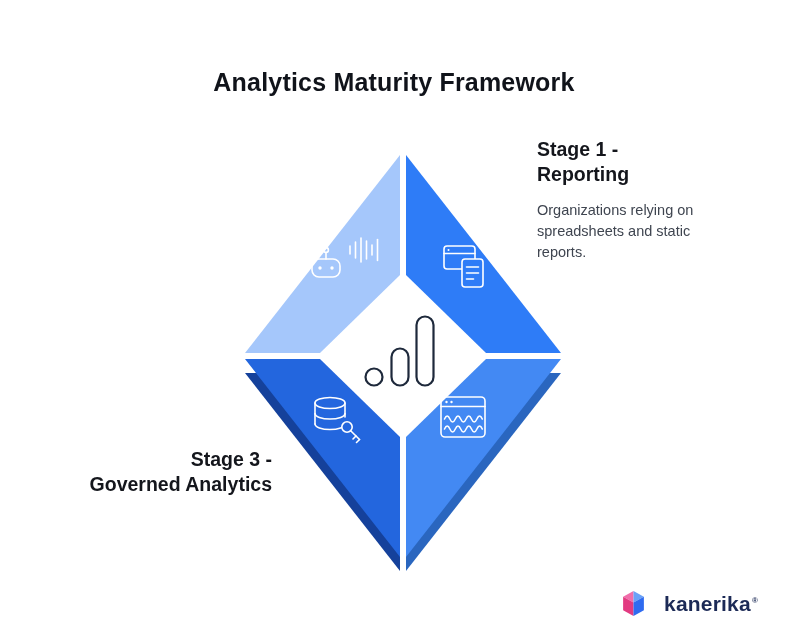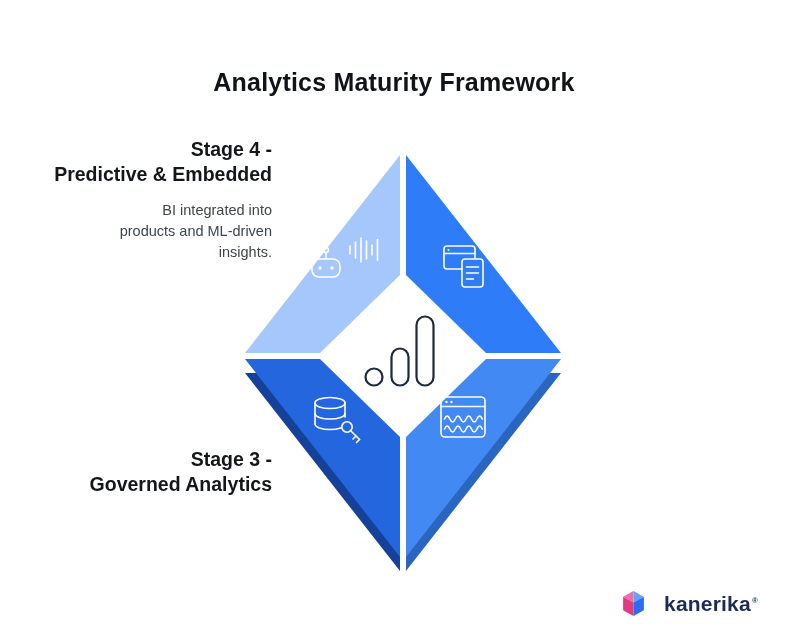--- a/index.html
+++ b/index.html
@@ -140,28 +140,28 @@
       <line x1="359.5" y1="439.5" x2="356.5" y2="442.5"></line>
     </g>
 
     <g stroke-width="2.2" fill="none" stroke-linecap="round" stroke-linejoin="round" stroke="#1e293b">
       <circle cx="374" cy="377" r="8.5"></circle>
       <rect x="391.5" y="348.5" width="17" height="37" rx="8.5"></rect>
       <rect x="416.5" y="316.5" width="17" height="69" rx="8.5"></rect>
     </g>
   </svg>
 
-  <div class="stage stage-tl">
-    <h2 class="stage-title">Stage 4 -
-Predictive &amp; Embedded</h2>
-    <p class="stage-desc">BI integrated into
-products and ML-driven
-insights.</p>
+
+  <div class="stage stage-tr">
+    <h2 class="stage-title">Stage 1 -
+Reporting</h2>
+    <p class="stage-desc">Organizations relying on
+spreadsheets and static
+reports.</p>
   </div>
-
 
   <div class="stage stage-bl">
     <h2 class="stage-title">Stage 3 -
 Governed Analytics</h2>
   </div>
 
 
   <div class="logo">
     <svg width="25" height="27" viewBox="0 0 24 26">
       <polygon points="2,6.5 12,1 12,12" fill="#f06daa"></polygon>

